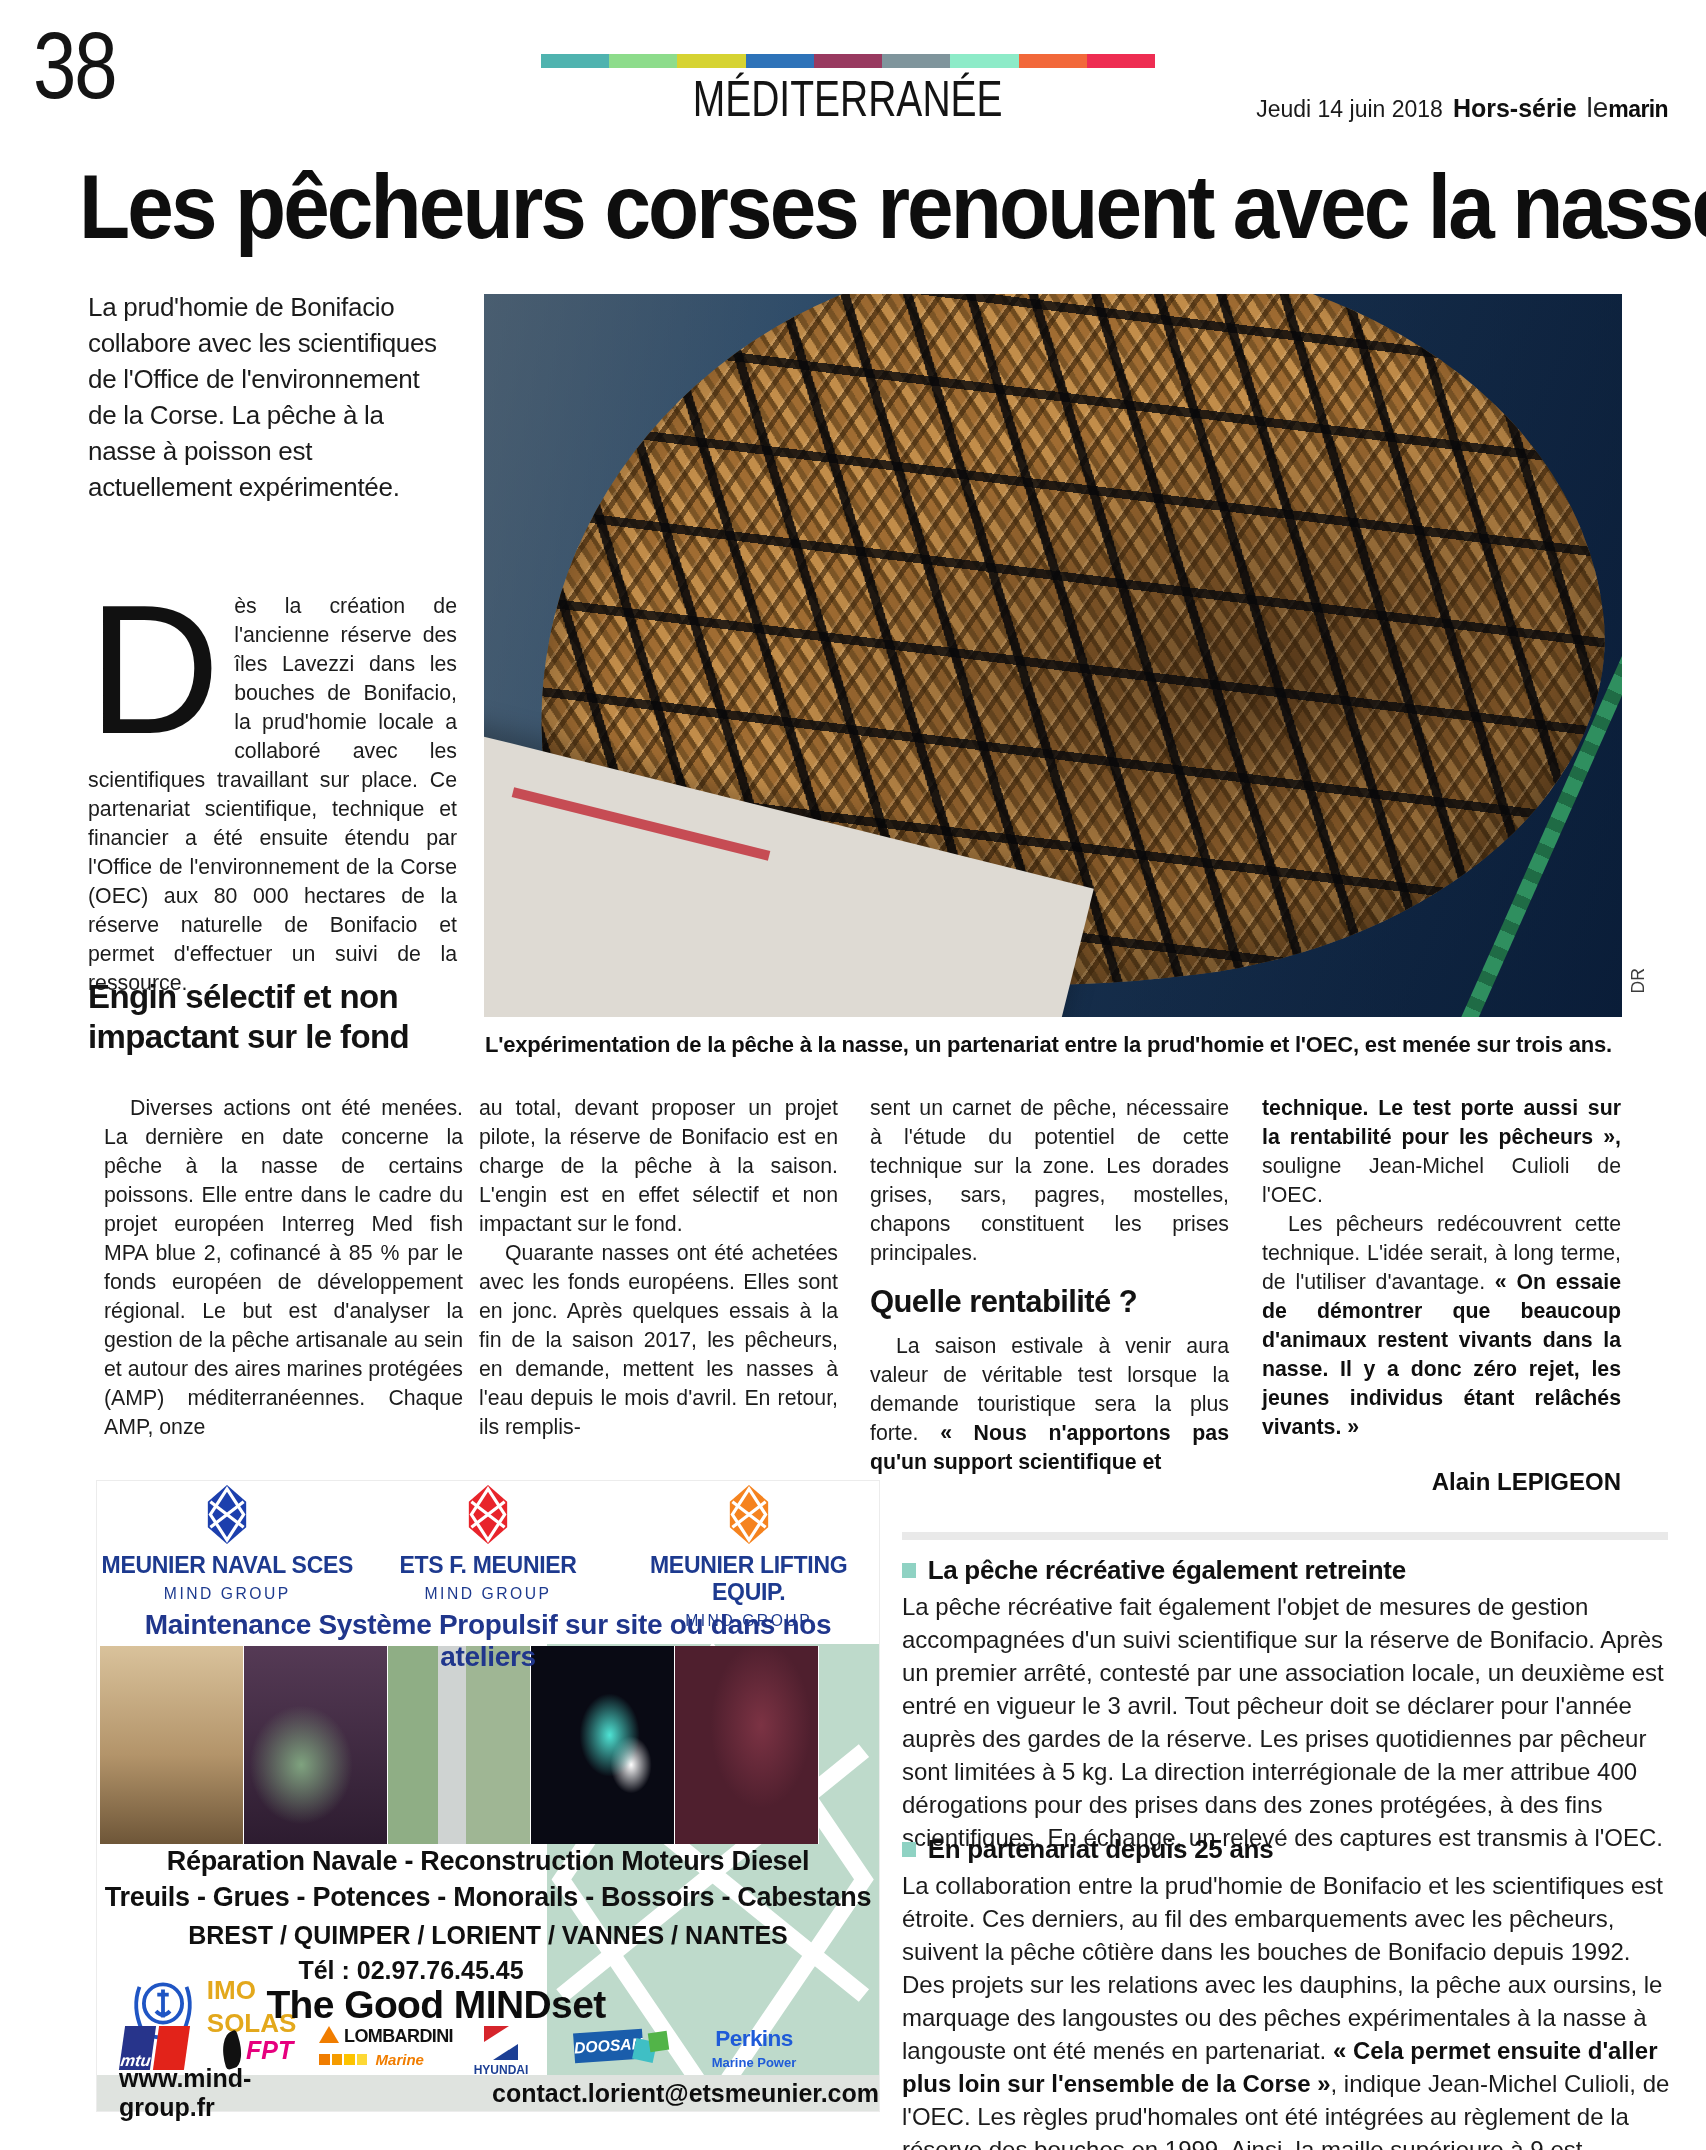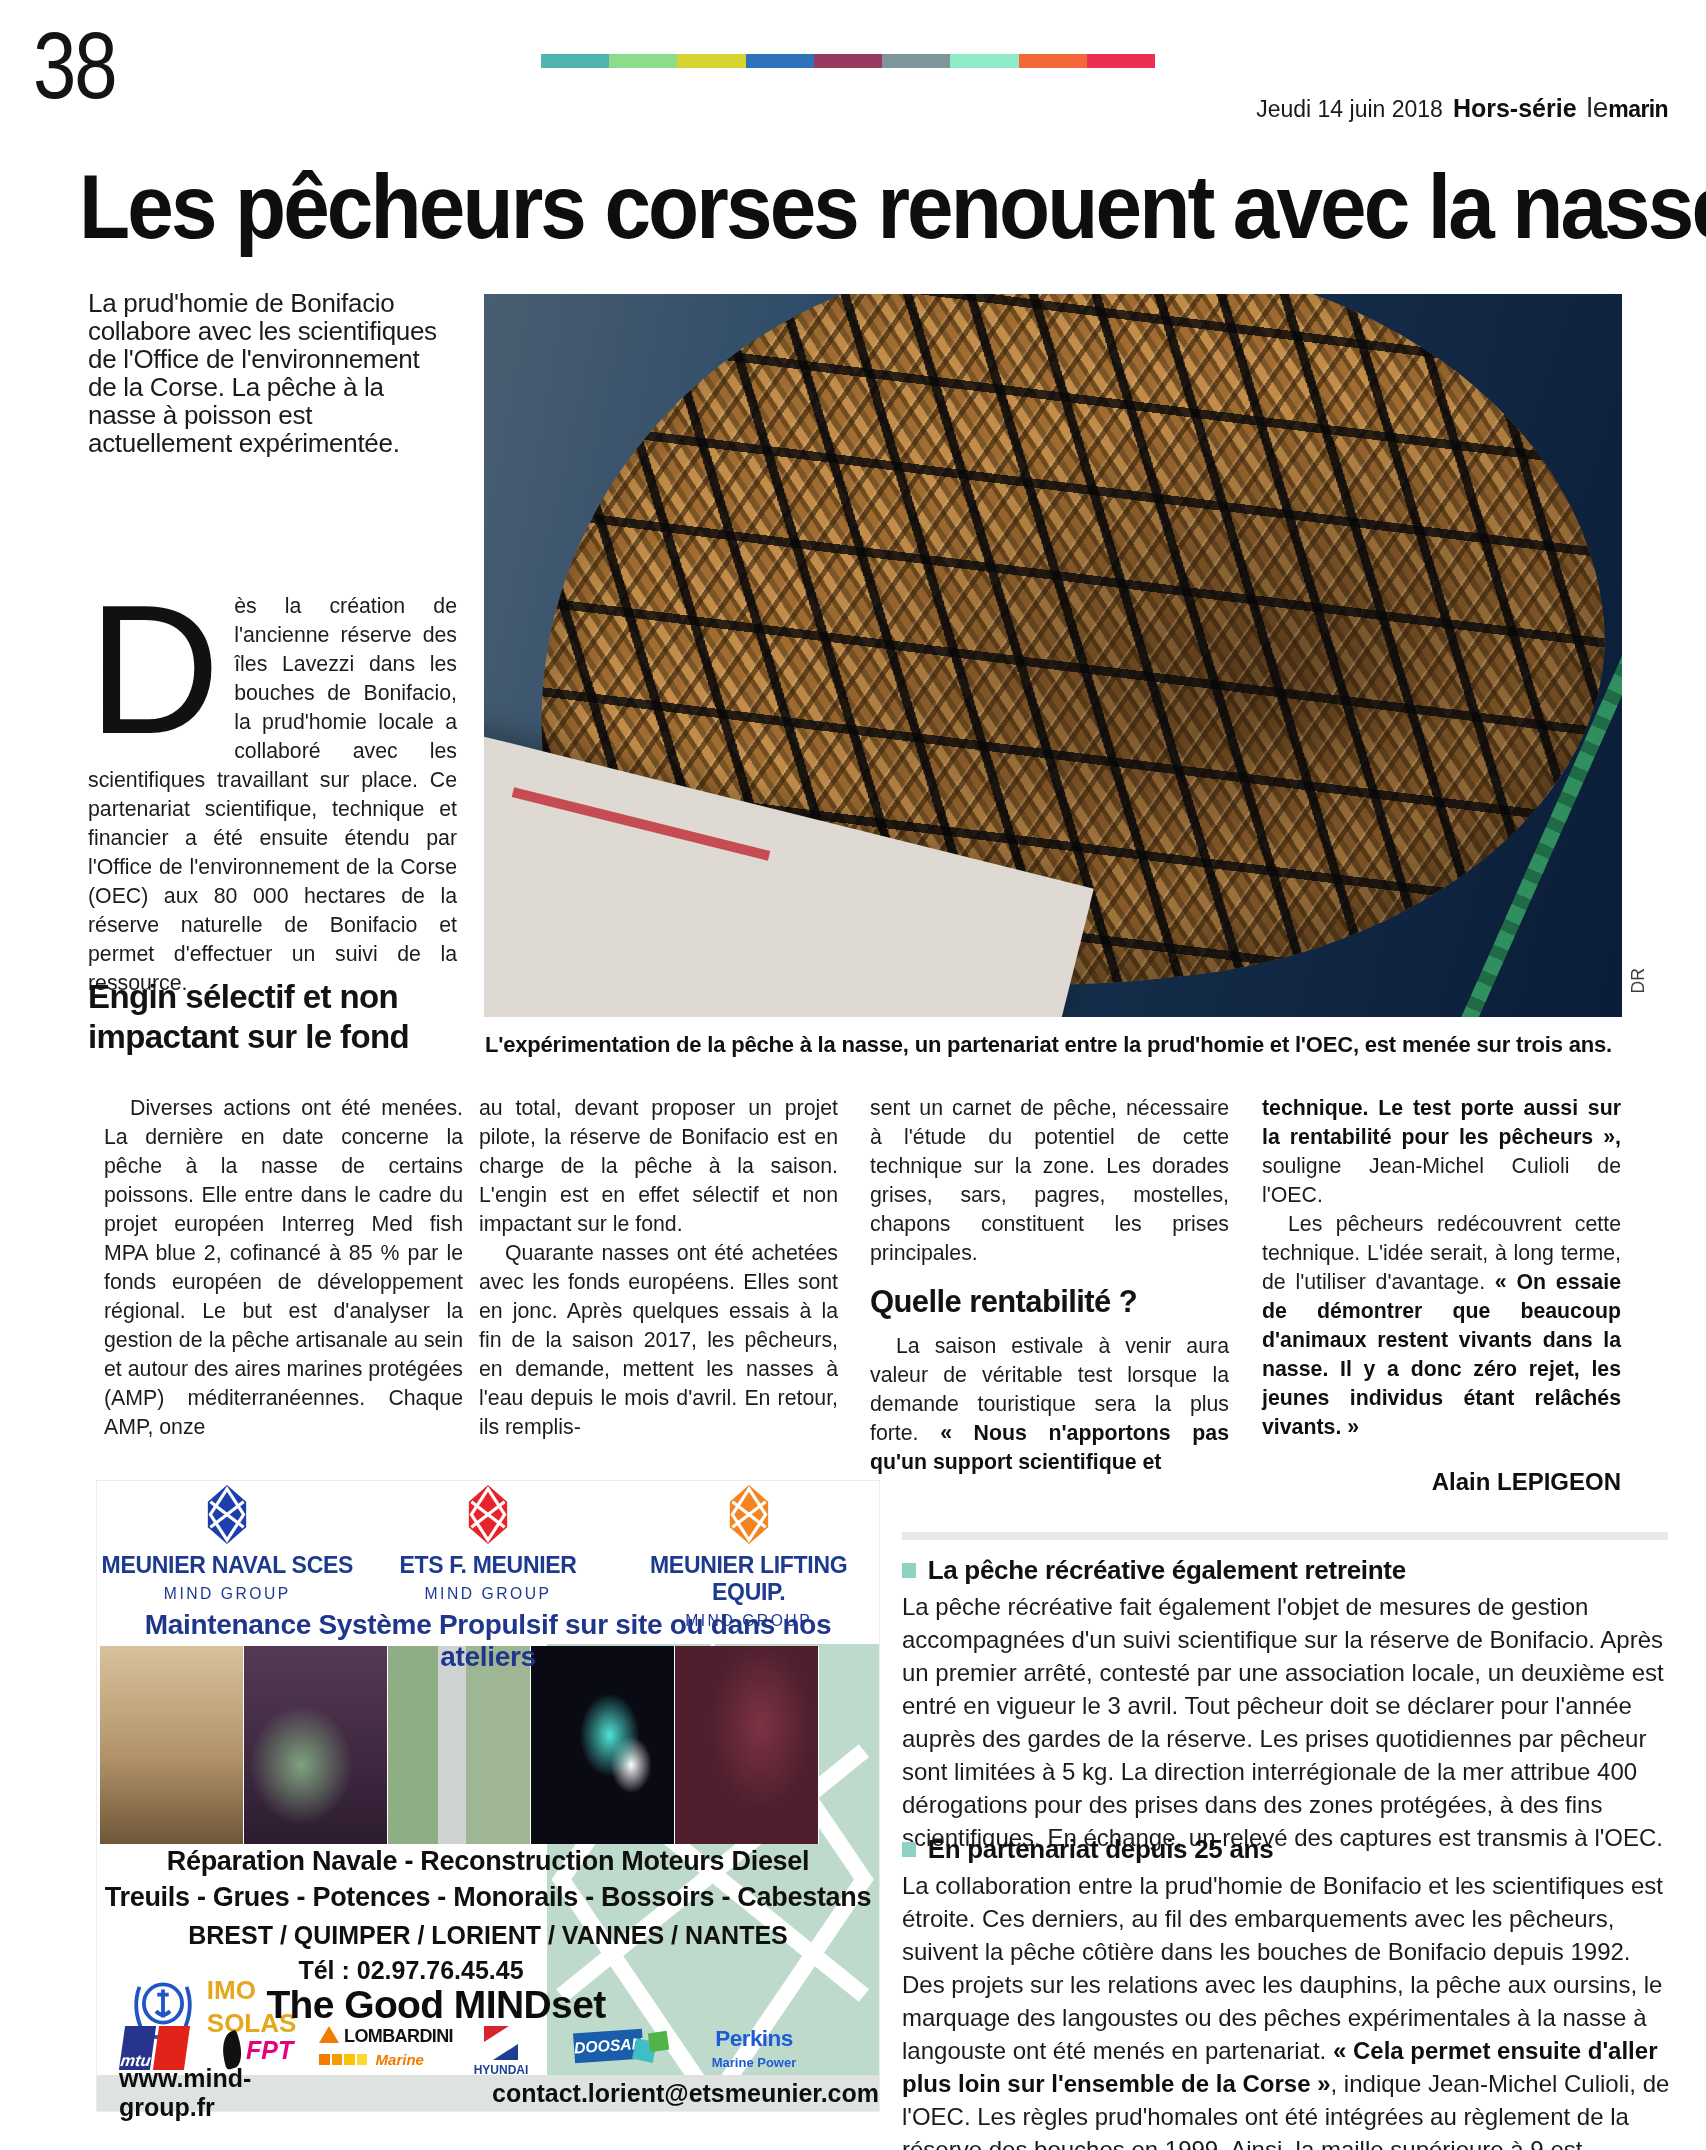--- a/index.html
+++ b/index.html
@@ -18,21 +18,21 @@
   .issue{right:38px;top:92px;display:flex;align-items:baseline;gap:10px;}
   .issue .date{font-size:23px;color:#1a1a1a;}
   .issue .edition{font-size:25px;font-weight:bold;color:#111;}
   .issue .brand{display:flex;align-items:baseline;}
   .issue .le{font-size:28px;color:#222;}
   .issue .marin{font-size:23px;font-weight:bold;color:#0d0d0d;letter-spacing:-0.6px;}
 
   
   .headline{left:79px;top:156px;width:1582px;font-size:90px;font-weight:bold;color:#0e0e0e;
         letter-spacing:-3.1px;white-space:nowrap;transform:scaleX(.93);transform-origin:left top;}
-  .lede{left:88px;top:289px;width:364px;font-size:26px;line-height:28px;color:#1b1b1b;letter-spacing:-0.3px;}
+  .lede{left:88px;top:289px;width:364px;font-size:26px;line-height:36px;color:#1b1b1b;letter-spacing:-0.3px;}
 
   
   .photo{left:484px;top:294px;width:1138px;height:723px;overflow:hidden;
         background:linear-gradient(115deg,#51617083 0%,#2c4a68 22%,#17304e 55%,#0c2240 100%),#17304e;}
   .photo .sea{position:absolute;inset:0;
         background:linear-gradient(100deg,rgba(90,110,125,.55) 0%,rgba(40,70,100,.25) 30%,rgba(8,25,50,.55) 100%);}
   .photo .wall{position:absolute;left:-88px;bottom:-188px;width:659px;height:402px;background:#dedad3;
         transform:rotate(14deg);box-shadow:0 -11.3px 25px rgba(0,0,0,.25);}
   .photo .redstreak{position:absolute;left:25px;bottom:188px;width:264px;height:10px;background:#c2333d;
         transform:rotate(14deg);opacity:.85;}
@@ -147,20 +147,23 @@
     <span style="background-color: rgb(79, 179, 175);"></span>
     <span style="background-color: rgb(141, 220, 139);"></span>
     <span style="background-color: rgb(214, 211, 50);"></span>
     <span style="background-color: rgb(46, 115, 185);"></span>
     <span style="background-color: rgb(153, 58, 96);"></span>
     <span style="background-color: rgb(127, 149, 156);"></span>
     <span style="background-color: rgb(141, 235, 200);"></span>
     <span style="background-color: rgb(242, 104, 58);"></span>
     <span style="background-color: rgb(238, 45, 82);"></span>
   </div>
+  <div class="abs secwrap">
+    <div class="sectitle">MÉDITERRANÉE</div>
+  </div>
   <div class="abs issue">
     <span class="date">Jeudi 14 juin 2018</span>
     <span class="edition">Hors-série</span>
     <span class="brand">
       <span class="le">le</span>
       <span class="marin">marin</span>
     </span>
   </div>
 
   <div class="abs headline">Les pêcheurs corses renouent avec la nasse</div>

